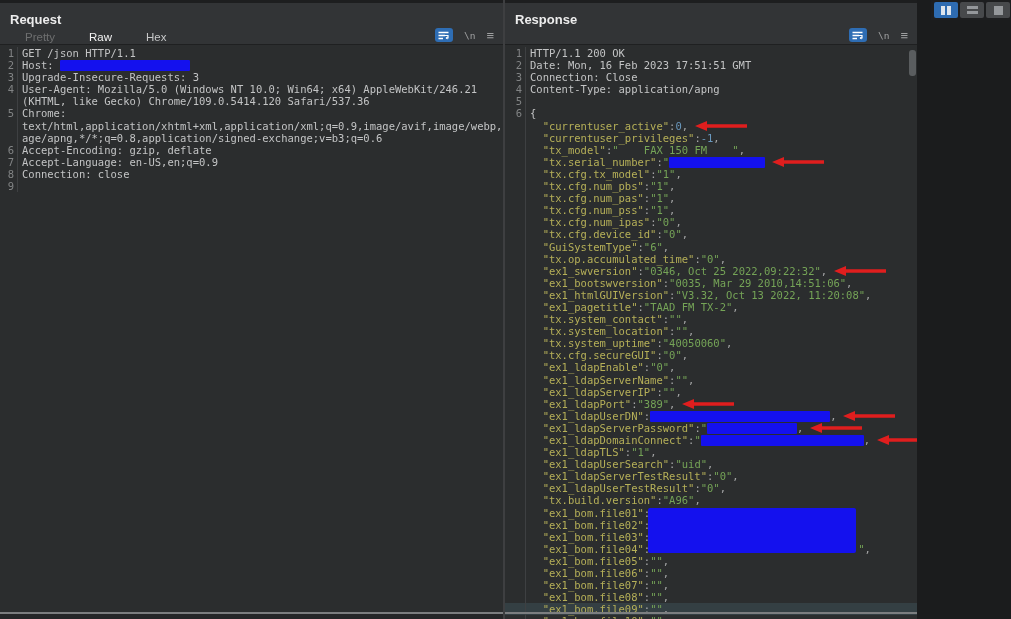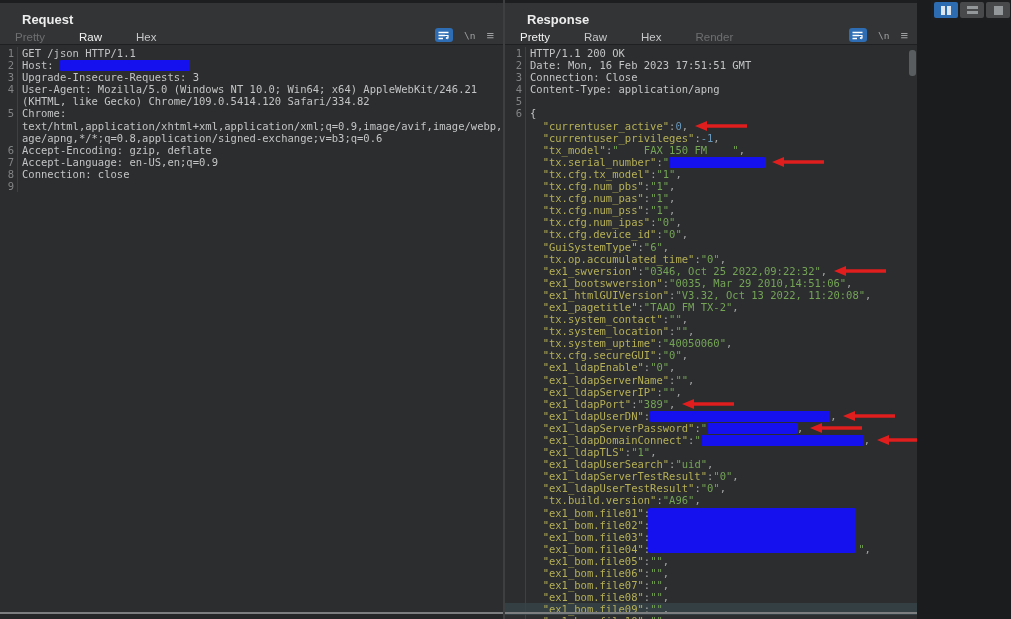--- a/index.html
+++ b/index.html
@@ -4,24 +4,24 @@
 <style>
   html,body{margin:0;padding:0;}
   body{width:1011px;height:619px;background:#1b1c1d;overflow:hidden;
        font-family:"Liberation Sans",sans-serif;}
   .wrap{position:relative;width:1011px;height:619px;display:flex;}
   .panel{display:flex;flex-direction:column;background:#2b2d2e;box-sizing:border-box;}
   .panel.left{width:503px;}
   .panel.right{width:412px;}
   .divider{width:2px;background:#3e3f41;}
   .phead{height:27px;background:#323436;border-top:3px solid #1d1e1f;box-sizing:border-box;
-         padding:7px 0 0 22px;flex:none;}
+         padding:7px 0 0 10px;flex:none;}
   .ptitle{font-weight:bold;font-size:13px;color:#ededed;}
   .tabbar{height:18px;background:#323436;position:relative;border-bottom:1px solid #1f2021;
-          box-sizing:border-box;padding-left:10px;flex:none;}
+          box-sizing:border-box;padding-left:20px;flex:none;}
   .tab{display:inline-block;font-size:11.5px;margin-right:24px;padding:1px 5px 2px;color:#c7c8c9;}
   .tab.active{color:#f2f2f2;border-bottom:3px solid #da6b35;}
   .tab.disabled{color:#6e6f70;}
   .tools{position:absolute;right:9px;top:1px;display:flex;align-items:center;gap:11px;}
   .wrapbtn{width:18px;height:14px;background:#2e6db4;border-radius:3px;
            display:flex;align-items:center;justify-content:center;}
   .nl{color:#9fa0a1;font-size:9.5px;font-family:"DejaVu Sans Mono",monospace;}
   .burger{color:#9fa0a1;font-size:13px;line-height:13px;}
   .editor{position:relative;flex:1;overflow:hidden;background:#2b2d2e;
           font-family:"DejaVu Sans Mono",monospace;font-size:10.5px;}
@@ -77,42 +77,41 @@
         <span class="nl">\n</span>
         <span class="burger">≡</span>
       </span>
     </div>
     <div class="editor">
       <div class="rows" id="req-rows">
           <div class="row"><span class="num">1</span><span class="code"><span class="plain">GET /json HTTP/1.1</span></span></div>
           <div class="row"><span class="num">2</span><span class="code"><span class="plain">Host: </span><span class="box" style="width: 130px;"></span></span></div>
           <div class="row"><span class="num">3</span><span class="code"><span class="plain">Upgrade-Insecure-Requests: 3</span></span></div>
           <div class="row"><span class="num">4</span><span class="code"><span class="plain">User-Agent: Mozilla/5.0 (Windows NT 10.0; Win64; x64) AppleWebKit/246.21</span></span></div>
-          <div class="row"><span class="num"></span><span class="code"><span class="plain">(KHTML, like Gecko) Chrome/109.0.5414.120 Safari/334.82</span></span></div>
+          <div class="row"><span class="num"></span><span class="code"><span class="plain">(KHTML, like Gecko) Chrome/109.0.5414.120 Safari/537.36</span></span></div>
           <div class="row"><span class="num">5</span><span class="code"><span class="plain">Chrome:</span></span></div>
           <div class="row"><span class="num"></span><span class="code"><span class="plain">text/html,application/xhtml+xml,application/xml;q=0.9,image/avif,image/webp,im</span></span></div>
           <div class="row"><span class="num"></span><span class="code"><span class="plain">age/apng,*/*;q=0.8,application/signed-exchange;v=b3;q=0.6</span></span></div>
           <div class="row"><span class="num">6</span><span class="code"><span class="plain">Accept-Encoding: gzip, deflate</span></span></div>
           <div class="row"><span class="num">7</span><span class="code"><span class="plain">Accept-Language: en-US,en;q=0.9</span></span></div>
           <div class="row"><span class="num">8</span><span class="code"><span class="plain">Connection: close</span></span></div>
           <div class="row"><span class="num">9</span><span class="code"><span class="plain"></span></span></div>
         </div>
       <div class="botline"></div>
       <div class="botstrip"></div>
     </div>
   </div>
 
   <div class="divider"></div>
 
   <div class="panel right">
     <div class="phead">
       <span class="ptitle">Response</span>
     </div>
     <div class="tabbar">
-      <span id="res-tabs"><span class="tab active">Pretty</span><span class="tab">Raw</span><span class="tab">Hex</span><span class="tab disabled">Render</span></span>
       <span class="tools">
         <span class="wrapbtn">
           <svg width="11" height="9" viewBox="0 0 11 9">
             <path d="M0.5 1.5 H10.5 M0.5 4.5 H7 M0.5 7.5 H5" stroke="#ffffff" stroke-width="1.4" fill="none"></path>
             <path d="M7 4.5 L10 4.5 L10 7 L8 7" stroke="#ffffff" stroke-width="1.2" fill="none"></path>
             <path d="M9.5 5.5 L7.5 7 L9.5 8.5 Z" fill="#ffffff"></path>
           </svg>
         </span>
         <span class="nl">\n</span>
         <span class="burger">≡</span>

